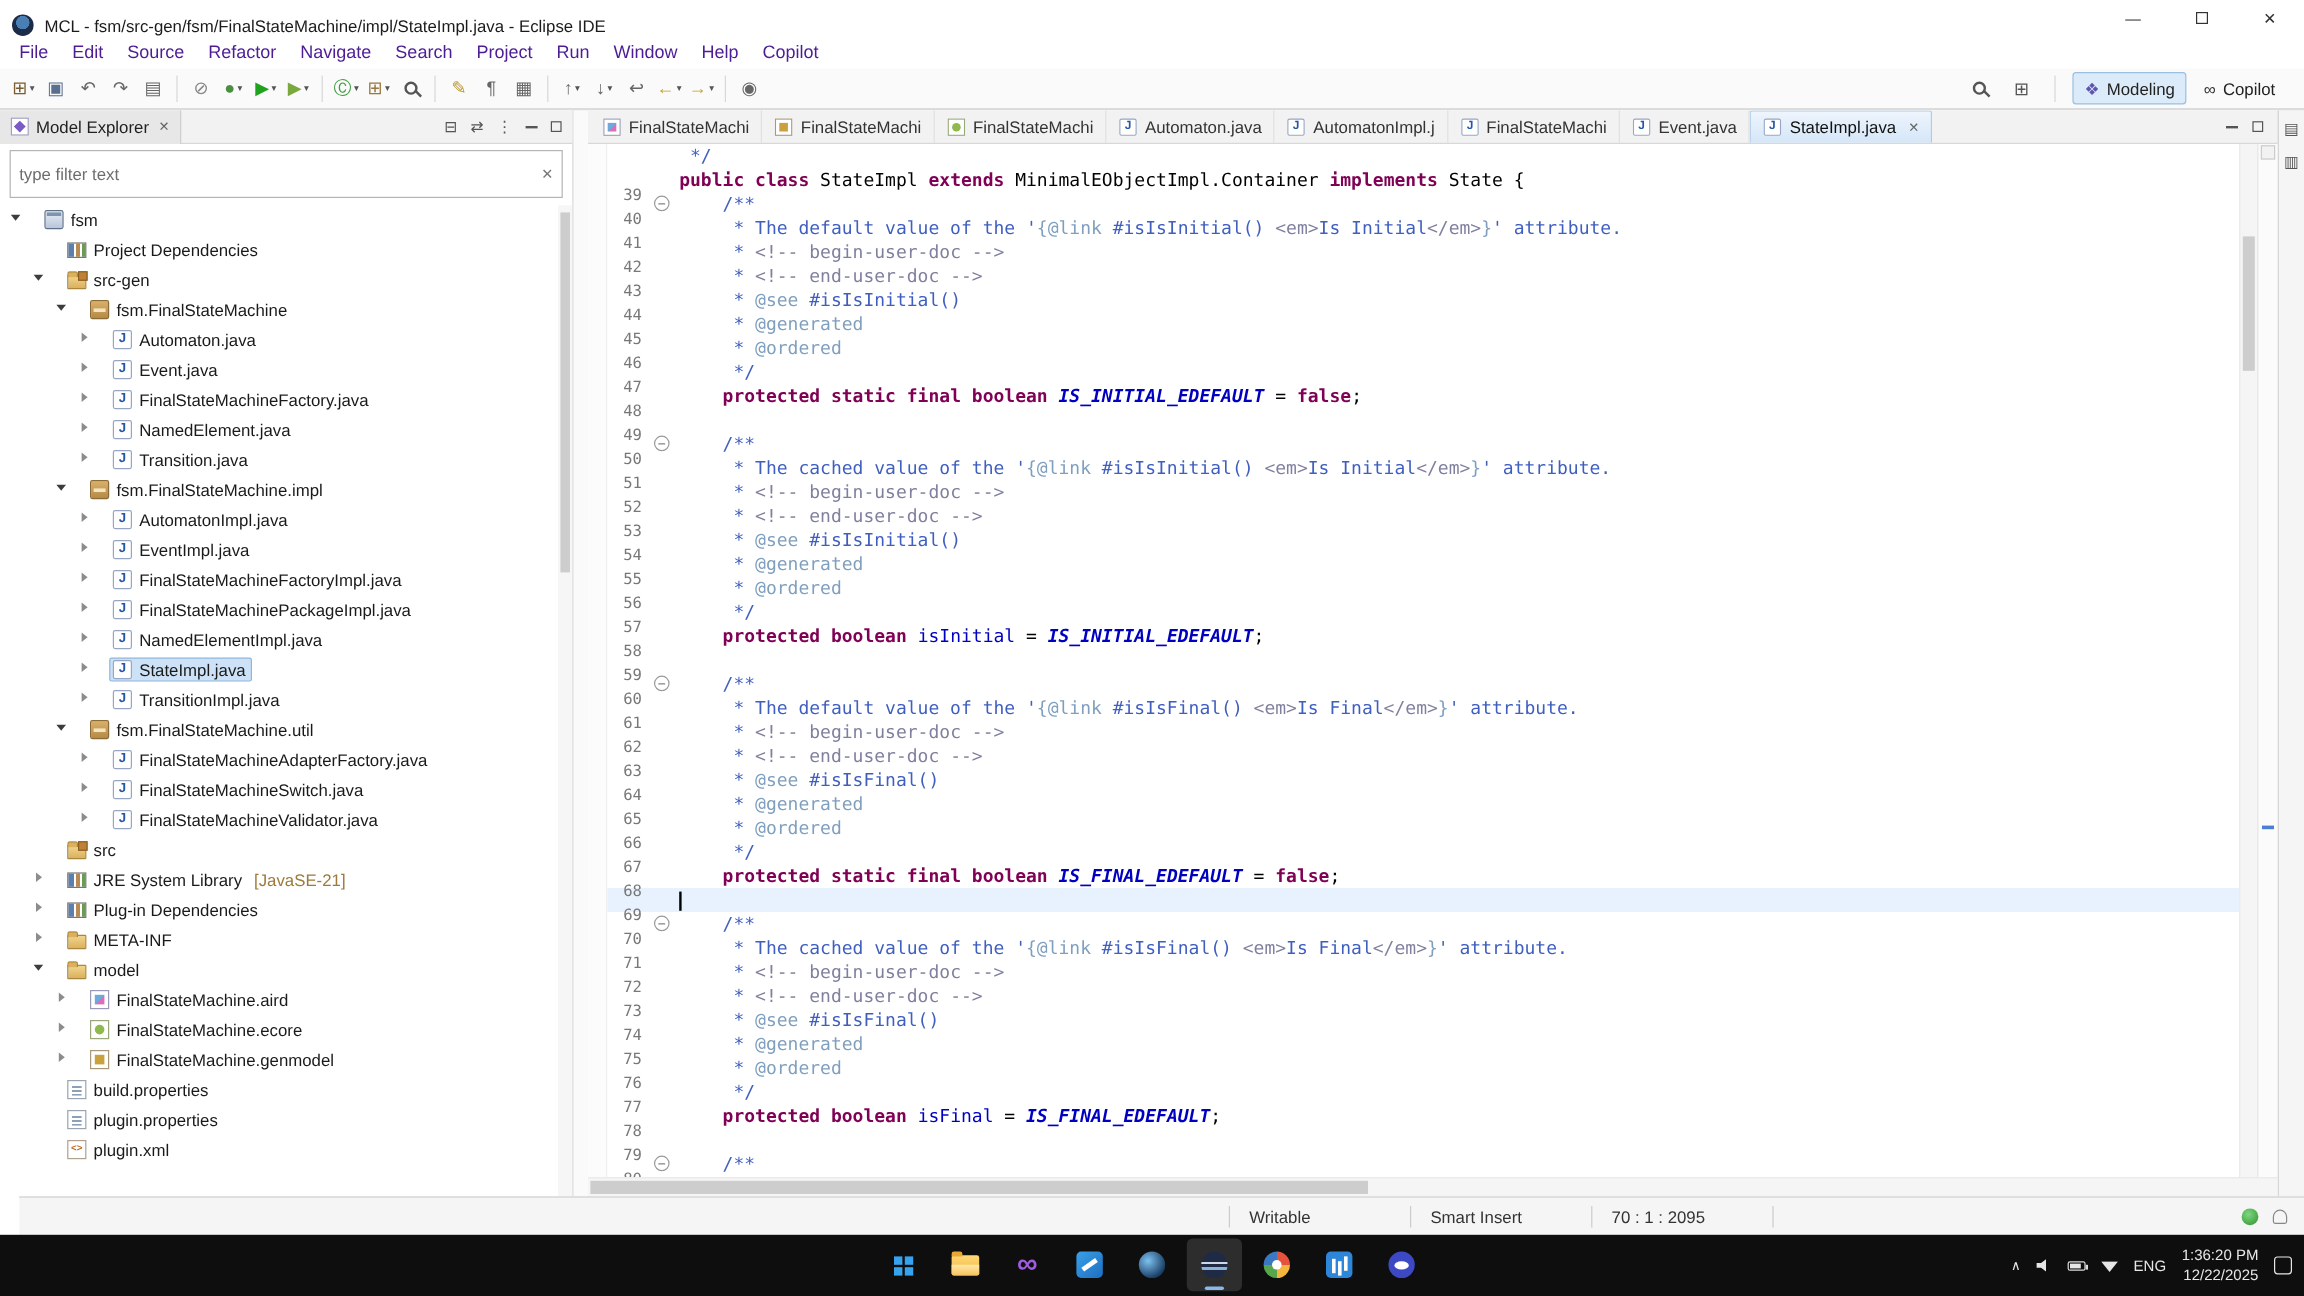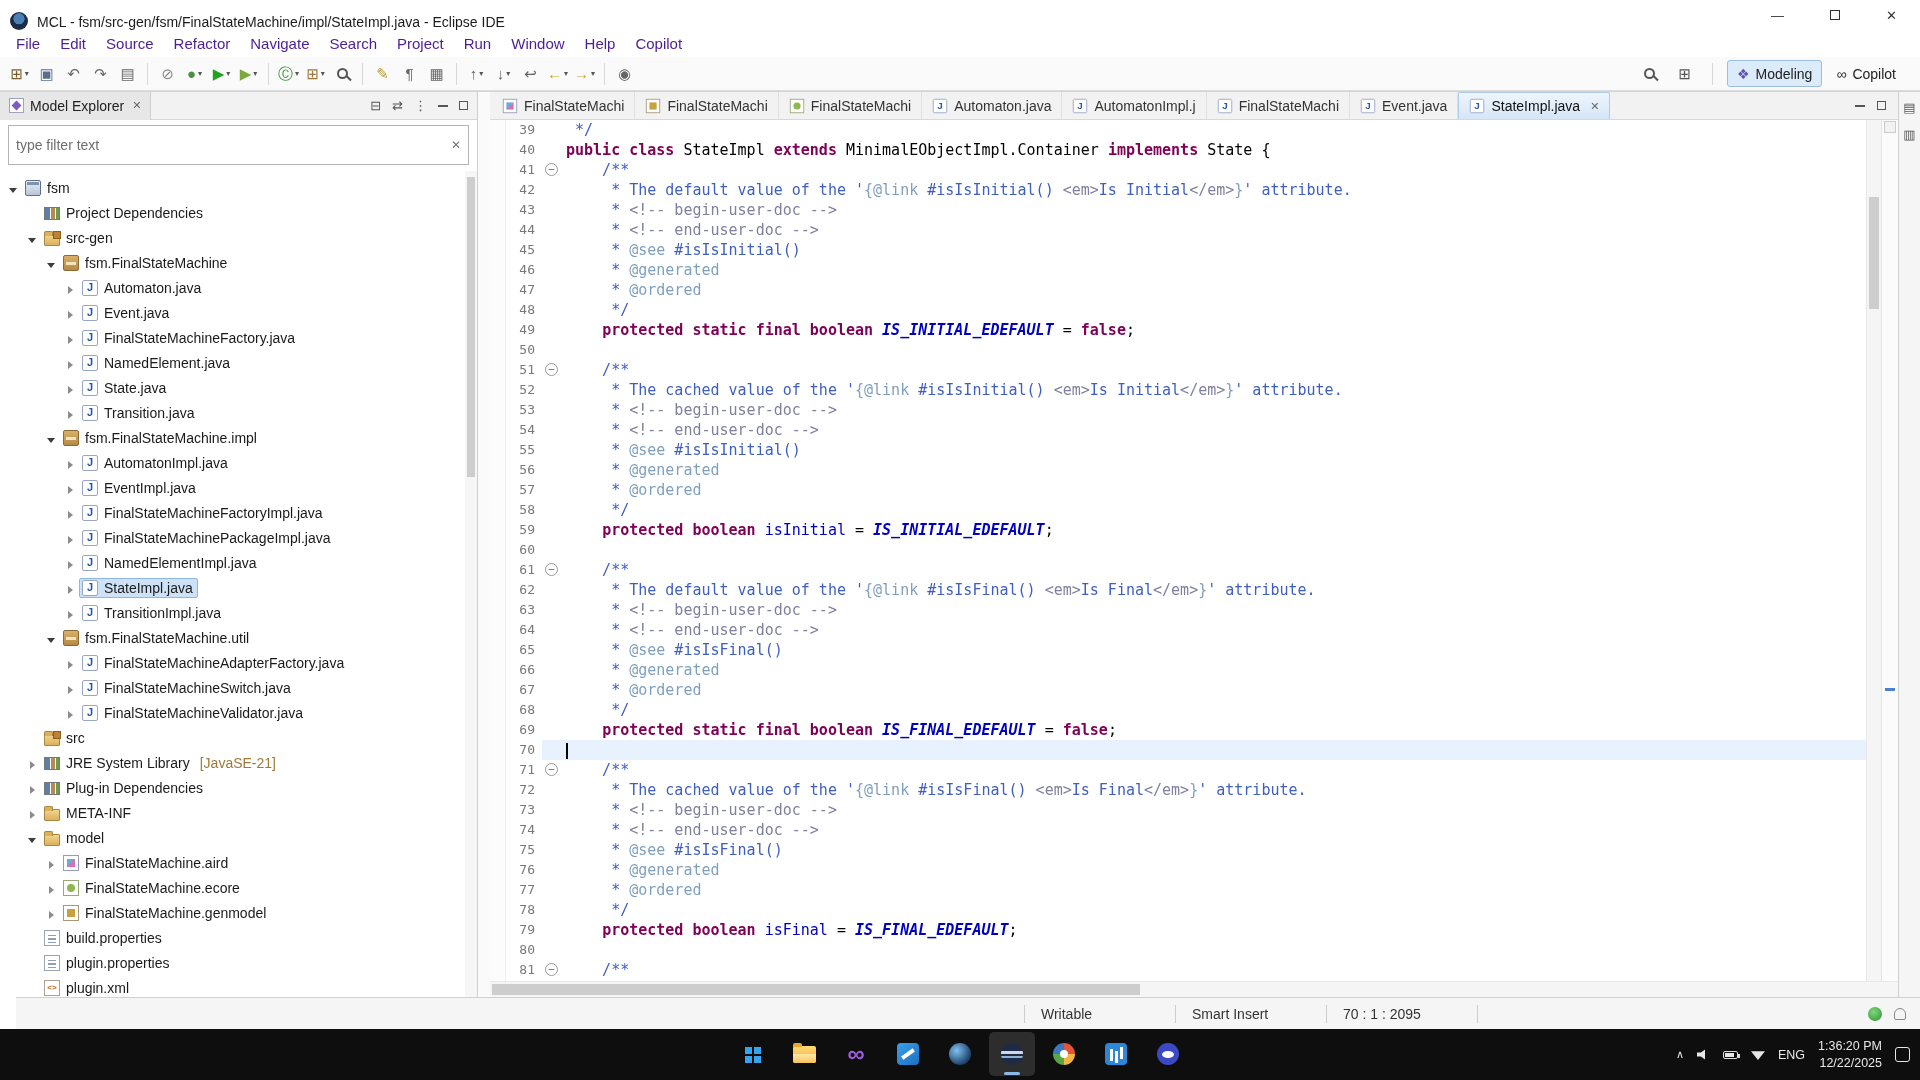--- a/index.html
+++ b/index.html
@@ -45,21 +45,21 @@
 .view-tab-close{font-size:11px;color:#666;margin-left:2px;}
 .view-actions{margin-left:auto;display:flex;align-items:center;gap:11px;padding-right:9px;color:#555;font-size:13px;}
 .box-icon{width:9px;height:9px;border:1.5px solid #555;display:inline-block;}
 .dash-icon{width:10px;height:2px;background:#555;display:inline-block;}
 .filter-row{padding:5px 8px 6px 8px;}
 .filter-box{height:40px;border:1px solid #b4b4b4;display:flex;align-items:center;padding:0 7px;background:#fff;}
 .filter-input{flex:1;border:none;outline:none;font-size:14px;color:#444;font-family:"Liberation Sans",sans-serif;background:transparent;}
 .filter-input::placeholder{color:#6e6e6e;opacity:1;}
 .filter-clear{color:#777;font-size:12px;}
 .tree{flex:1;overflow:hidden;position:relative;font-size:14px;padding-top:2px;}
-.trow{height:25px;display:flex;align-items:flex-end;white-space:nowrap;}
+.trow{height:25px;display:flex;align-items:flex-start;white-space:nowrap;gap:12px;}
 .arrow{width:16px;height:16px;flex:none;position:relative;}
 .arrow-col::before{content:"";position:absolute;left:5px;top:4px;border-top:4px solid transparent;border-bottom:4px solid transparent;border-left:5px solid #8c8c8c;}
 .arrow-exp::before{content:"";position:absolute;left:3px;top:6px;border-left:4px solid transparent;border-right:4px solid transparent;border-top:5px solid #3c3c3c;}
 .titem{display:flex;align-items:center;gap:6px;padding:1px 4px 1px 2px;border:1px solid transparent;border-radius:2px;}
 .trow.selected .titem{background:#cde2f7;border:1px solid #8fb6dc;}
 .tlabel{color:#1a1a1a;}
 .tsuffix{color:#9e7a3a;margin-left:4px;}
 .tree-scroll{position:absolute;top:0;right:0;width:12px;height:100%;background:#f6f6f6;}
 .tree-thumb{position:absolute;left:2px;right:2px;top:6px;height:300px;background:#cdcdcd;}
 
@@ -97,21 +97,21 @@
 .etab{display:flex;align-items:center;gap:6px;height:27px;padding:0 10px;font-size:14px;color:#333;border-right:1px solid #e0e0e0;white-space:nowrap;}
 .etab .ti{transform:scale(0.9);}
 .etab.active{background:linear-gradient(#eef5fd,#d5e6f8);border:1px solid #b0cbe8;border-bottom:none;border-radius:2px 2px 0 0;color:#111;}
 .etab-close{font-size:11px;color:#666;margin-left:4px;}
 .editor-actions{margin-left:auto;display:flex;align-items:center;gap:12px;padding:0 12px;height:100%;}
 .code-wrap{flex:1;display:flex;overflow:hidden;background:#fff;}
 .ann-ruler{width:16px;background:#fcfcfc;border-right:1px solid #efefef;flex:none;}
 .code-area{flex:1;overflow:hidden;font-family:"DejaVu Sans Mono",monospace;font-size:15px;min-width:0;}
 .cl{display:flex;height:20px;line-height:20px;white-space:pre;}
 .cl.current{background:#e8f2fe;}
-.ln{width:36px;text-align:right;padding-right:7px;color:#787878;font-size:13px;flex:none;background:#fff;font-family:"DejaVu Sans Mono",monospace;}
+.ln{width:36px;text-align:right;padding-right:7px;color:#787878;font-size:13px;flex:none;background:#fff;font-family:"DejaVu Sans Mono",monospace;margin-top:34px;}
 .fold{width:20px;flex:none;position:relative;}
 .fold-marker{position:absolute;left:3px;top:3px;width:13px;height:13px;border:1px solid #9a9a9a;border-radius:50%;color:#777;font-size:11px;line-height:11px;text-align:center;background:#fff;}
 .ct{flex:1;padding-left:4px;}
 .caret{display:inline-block;width:2px;height:16px;background:#000;vertical-align:text-bottom;margin-right:-2px;}
 .tok-c{color:#3f5fbf;}
 .tok-g{color:#7f9fbf;}
 .tok-h{color:#7f7f9f;}
 .tok-k{color:#7f0055;font-weight:bold;}
 .tok-i{color:#0000c0;font-weight:bold;font-style:italic;}
 .tok-f{color:#0000c0;}
@@ -375,27 +375,20 @@
             <span class="titem">
               <span class="ti ti-java"></span>
               <span class="tlabel">FinalStateMachineFactory.java</span>
             </span>
           </div>
           <div class="trow" style="padding-left: 63px;">
             <span class="arrow arrow-col"></span>
             <span class="titem">
               <span class="ti ti-java"></span>
               <span class="tlabel">NamedElement.java</span>
-            </span>
-          </div>
-          <div class="trow" style="padding-left: 63px;">
-            <span class="arrow arrow-col"></span>
-            <span class="titem">
-              <span class="ti ti-java"></span>
-              <span class="tlabel">State.java</span>
             </span>
           </div>
           <div class="trow" style="padding-left: 63px;">
             <span class="arrow arrow-col"></span>
             <span class="titem">
               <span class="ti ti-java"></span>
               <span class="tlabel">Transition.java</span>
             </span>
           </div>
           <div class="trow" style="padding-left: 44px;">

